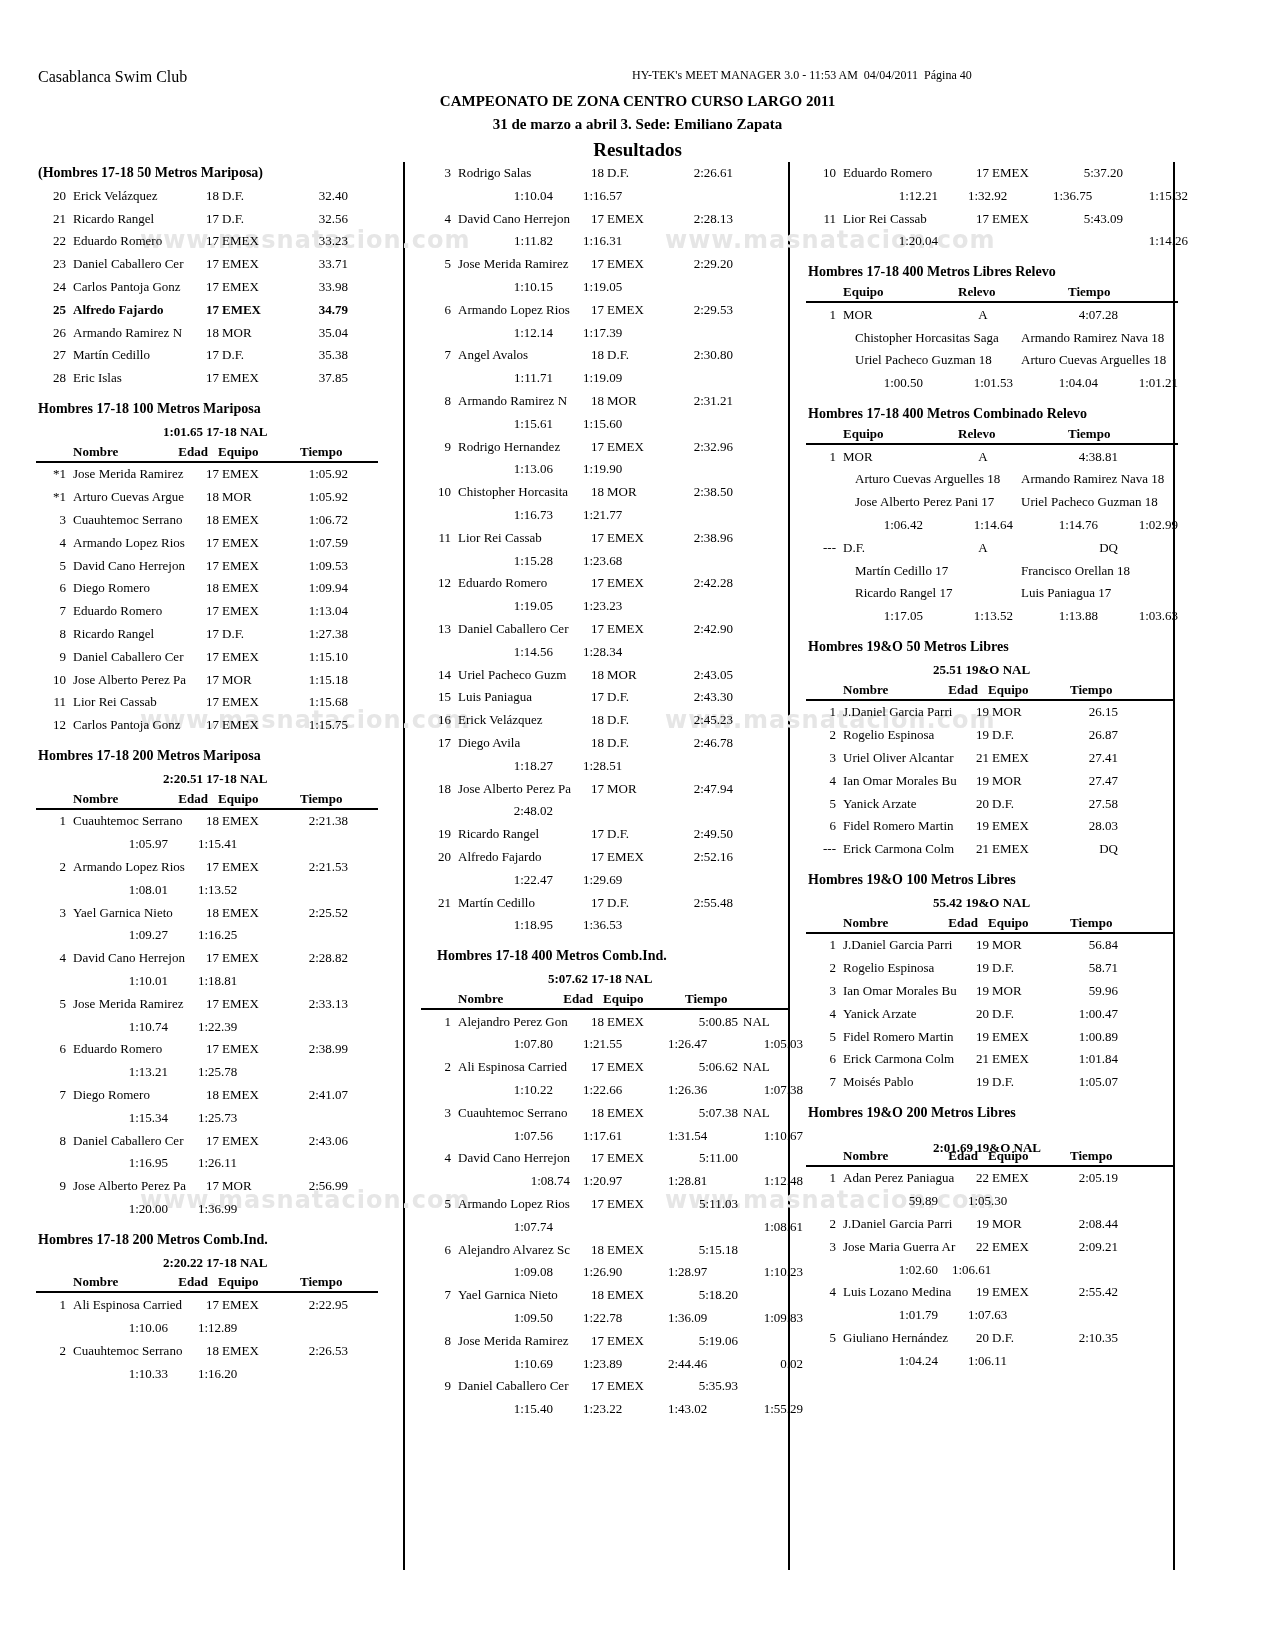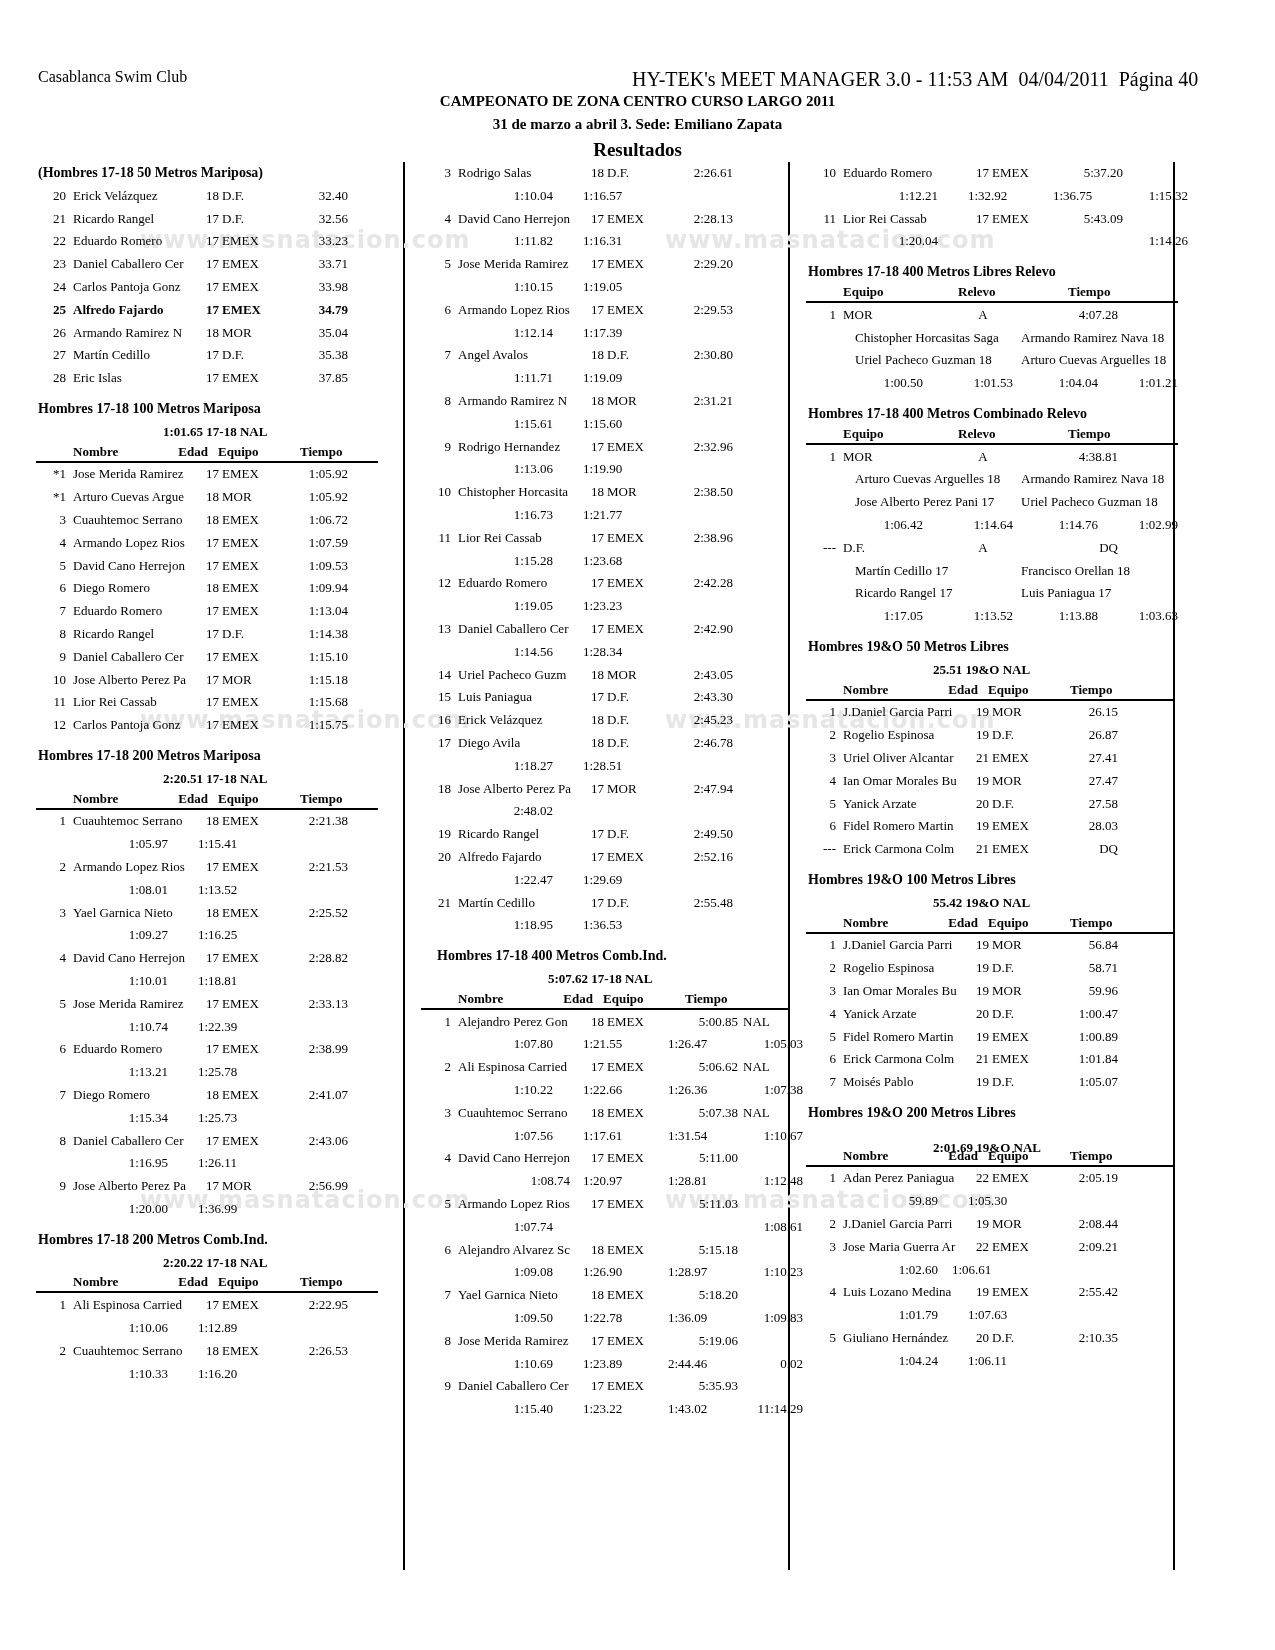--- a/index.html
+++ b/index.html
@@ -1,19 +1,19 @@
 <!DOCTYPE html>
 <html><head>
 <meta charset="utf-8">
 <style>
   html, body { margin:0; padding:0; background:#fff; }
   body { width:1275px; height:1650px; position:relative; overflow:hidden;
          font-family:"Liberation Serif", "DejaVu Serif", serif; color:#000; }
   .hdr-left { position:absolute; left:38px; top:68px; font-size:16px; }
-  .hdr-right { position:absolute; left:632px; top:68px; font-size:20px; white-space:pre; }
+  .hdr-right { position:absolute; left:632px; top:68px; font-size:12px; white-space:pre; }
   .title1 { position:absolute; left:0; width:1275px; top:93px; text-align:center; font-weight:bold; font-size:15px; }
   .title2 { position:absolute; left:0; width:1275px; top:116px; text-align:center; font-weight:bold; font-size:15px; }
   .title3 { position:absolute; left:0; width:1275px; top:139px; text-align:center; font-weight:bold; font-size:19px; }
   .vline { position:absolute; width:2px; background:#000; }
   .ln { position:absolute; height:20px; font-size:13px; line-height:20px; white-space:nowrap; }
   .ev { font-weight:bold; font-size:14px; }
   .rec { font-weight:bold; font-size:13px; }
   .ch { font-weight:bold; font-size:13px; }
   .hr { position:absolute; height:2px; background:#000; }
   .c { position:absolute; white-space:nowrap; overflow:hidden; }
@@ -170,21 +170,21 @@
       <span class="c " style="left:35px;width:124px;">Eduardo Romero</span>
       <span class="c r" style="left:161px;width:20px;">17</span>
       <span class="c " style="left:184px;width:60px;">EMEX</span>
       <span class="c r" style="left:240px;width:70px;">1:13.04</span>
     </div>
     <div class="ln" style="left:38px;top:624px;width:380px;">
       <span class="c r" style="left:0px;width:28px;">8</span>
       <span class="c " style="left:35px;width:124px;">Ricardo Rangel</span>
       <span class="c r" style="left:161px;width:20px;">17</span>
       <span class="c " style="left:184px;width:60px;">D.F.</span>
-      <span class="c r" style="left:240px;width:70px;">1:14.38</span>
+      <span class="c r" style="left:240px;width:70px;">1:27.38</span>
     </div>
     <div class="ln" style="left:38px;top:646.8px;width:380px;">
       <span class="c r" style="left:0px;width:28px;">9</span>
       <span class="c " style="left:35px;width:124px;">Daniel Caballero Cer</span>
       <span class="c r" style="left:161px;width:20px;">17</span>
       <span class="c " style="left:184px;width:60px;">EMEX</span>
       <span class="c r" style="left:240px;width:70px;">1:15.10</span>
     </div>
     <div class="ln" style="left:38px;top:669.5999999999999px;width:380px;">
       <span class="c r" style="left:0px;width:28px;">10</span>
@@ -676,21 +676,21 @@
       <span class="c " style="left:35px;width:124px;">Daniel Caballero Cer</span>
       <span class="c r" style="left:161px;width:20px;">17</span>
       <span class="c " style="left:184px;width:60px;">EMEX</span>
       <span class="c r" style="left:245px;width:70px;">5:35.93</span>
       <span class="c " style="left:320px;width:40px;"></span>
     </div>
     <div class="ln" style="left:423px;top:1399.1999999999985px;width:380px;">
       <span class="c r" style="left:60px;width:70px;">1:15.40</span>
       <span class="c " style="left:160px;width:70px;">1:23.22</span>
       <span class="c " style="left:245px;width:70px;">1:43.02</span>
-      <span class="c r" style="left:330px;width:50px;">11:14.29</span>
+      <span class="c r" style="left:330px;width:50px;">1:55.29</span>
     </div>
     <div class="ln" style="left:808px;top:163px;width:380px;">
       <span class="c r" style="left:0px;width:28px;">10</span>
       <span class="c " style="left:35px;width:124px;">Eduardo Romero</span>
       <span class="c r" style="left:161px;width:20px;">17</span>
       <span class="c " style="left:184px;width:60px;">EMEX</span>
       <span class="c r" style="left:245px;width:70px;">5:37.20</span>
     </div>
     <div class="ln" style="left:808px;top:185.8px;width:380px;">
       <span class="c r" style="left:60px;width:70px;">1:12.21</span>

